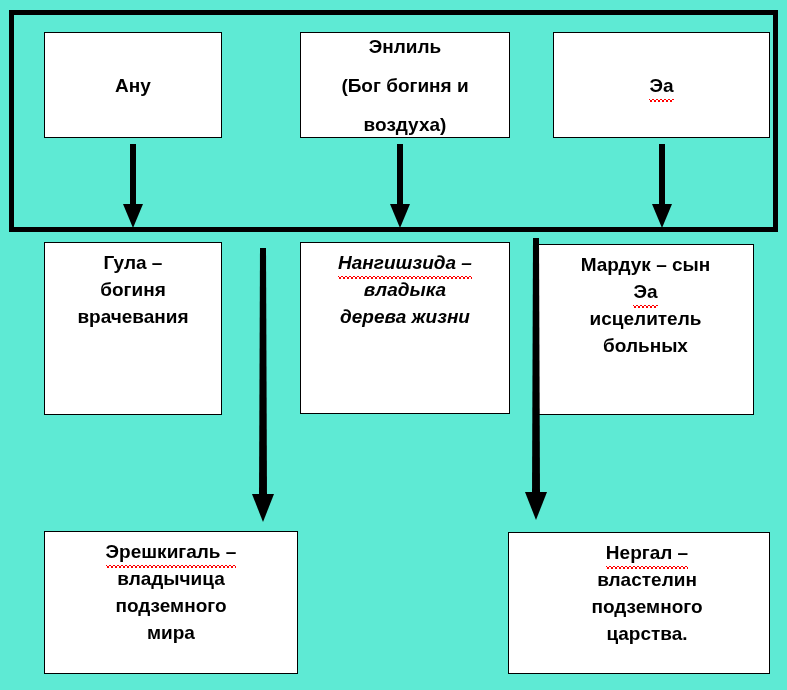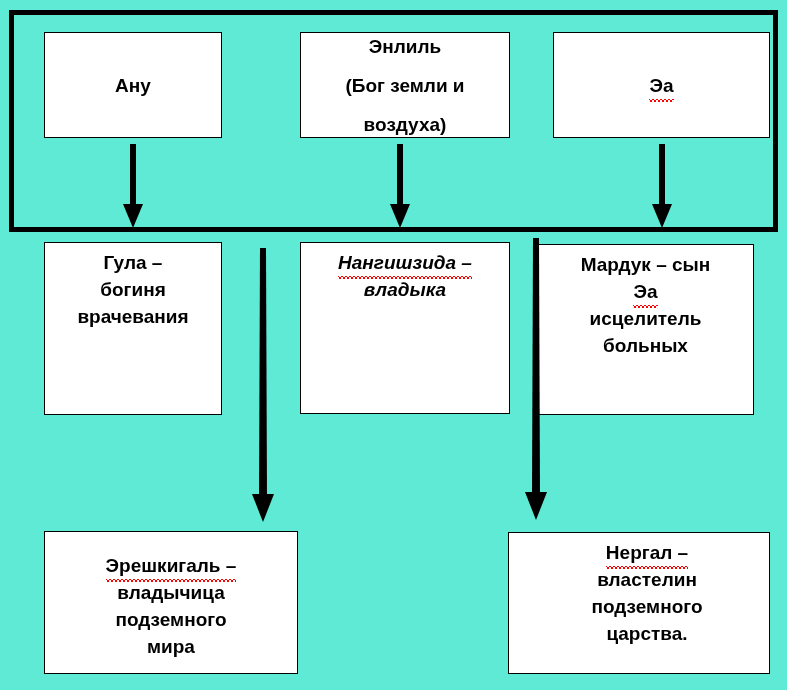--- a/index.html
+++ b/index.html
@@ -89,21 +89,21 @@
 
   
   #box-anu      { left: 44px;  top: 32px;  width: 178px; height: 106px; }
   #box-enlil    { left: 300px; top: 32px;  width: 210px; height: 106px; gap: 12px; }
   #box-ea       { left: 553px; top: 32px;  width: 217px; height: 106px; }
 
   #box-gula     { left: 44px;  top: 242px; width: 178px; height: 173px; }
   #box-nangish  { left: 300px; top: 242px; width: 210px; height: 172px; font-style: italic; }
   #box-marduk   { left: 537px; top: 244px; width: 217px; height: 171px; }
 
-  #box-eresh    { left: 44px;  top: 531px; width: 254px; height: 143px; justify-content: center; }
+  #box-eresh    { left: 44px;  top: 531px; width: 254px; height: 143px; }
   #box-nergal   { left: 508px; top: 532px; width: 262px; height: 142px; padding-left: 16px; }
 
   #arrow-anu-gula      { left: 121px; top: 144px; }
   #arrow-enlil-nangish { left: 388px; top: 144px; }
   #arrow-ea-marduk     { left: 650px; top: 144px; }
 
   #arrow-long-left     { left: 250px; top: 248px; }
   #arrow-long-right    { left: 523px; top: 238px; }
 </style>
 </head>
@@ -112,21 +112,21 @@
 <div id="stage">
 
   <div class="outer-frame"></div>
 
   <div class="node centered" id="box-anu">
     <span class="line">Ану</span>
   </div>
 
   <div class="node centered" id="box-enlil">
     <span class="line">Энлиль</span>
-    <span class="line">(Бог земли и</span>
+    <span class="line">(Бог богиня и</span>
     <span class="line">воздуха)</span>
   </div>
 
   <div class="node centered" id="box-ea">
     <span class="line"><span class="squiggle">Эа</span></span>
   </div>
 
   <div class="arrow" id="arrow-anu-gula">
     <svg width="24" height="84" viewBox="0 0 24 84">
       <rect x="9" y="0" width="6" height="64" fill="#000000"></rect>
@@ -150,20 +150,21 @@
 
   <div class="node" id="box-gula">
     <span class="line">Гула –</span>
     <span class="line">богиня</span>
     <span class="line">врачевания</span>
   </div>
 
   <div class="node" id="box-nangish">
     <span class="line"><span class="squiggle">Нангишзида –</span></span>
     <span class="line">владыка</span>
+    <span class="line">дерева жизни</span>
   </div>
 
   <div class="node" id="box-marduk">
     <span class="line">Мардук – сын</span>
     <span class="line"><span class="squiggle">Эа</span></span>
     <span class="line">исцелитель</span>
     <span class="line">больных</span>
   </div>
 
   <div class="arrow" id="arrow-long-left">

